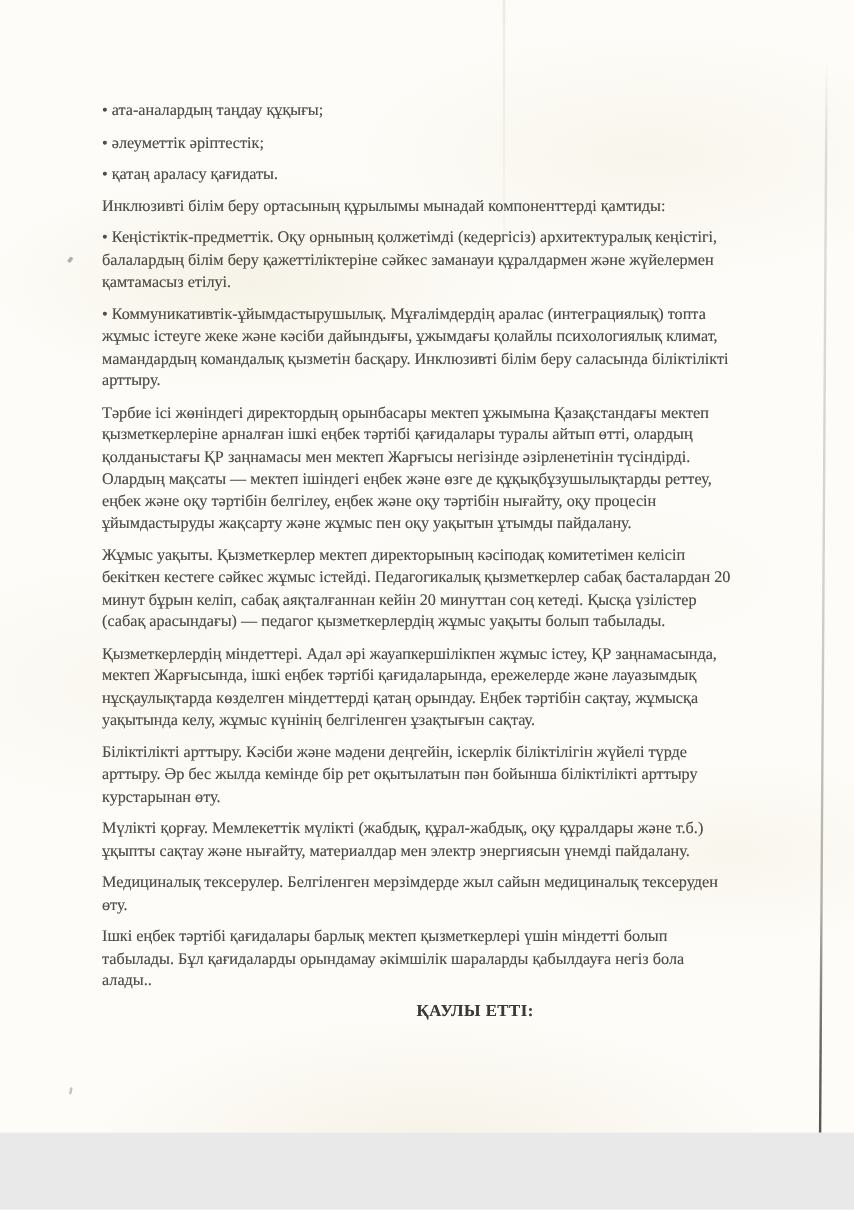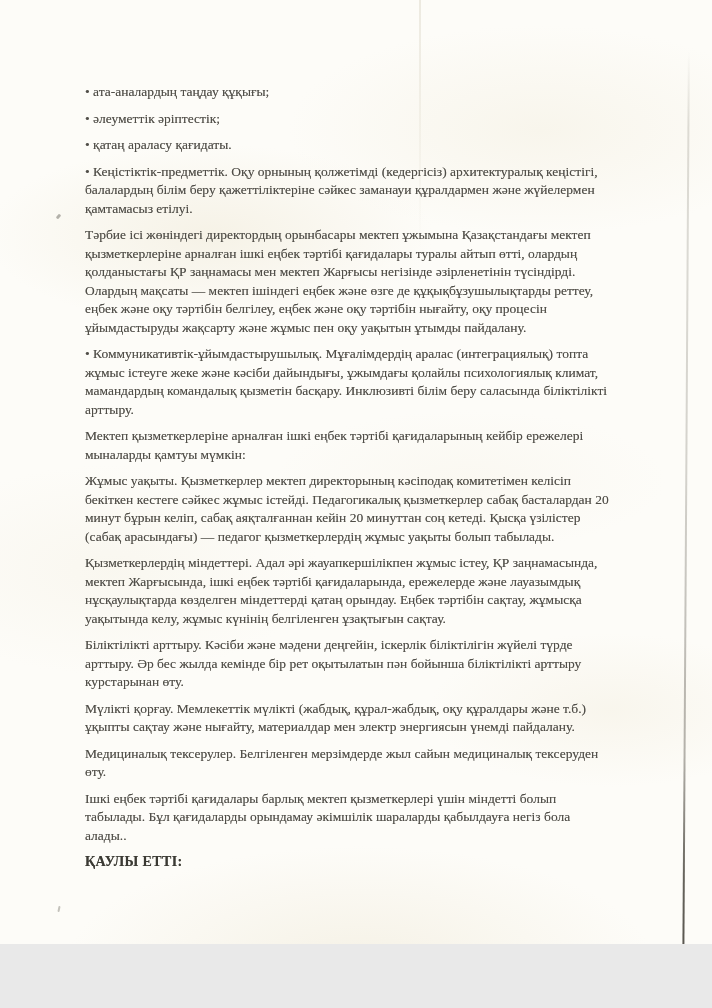--- a/index.html
+++ b/index.html
@@ -41,20 +41,21 @@
     margin: 0 0 8px 0;
     white-space: pre-line;
   }
   .resolution {
     margin-top: 7px;
     font-weight: bold;
     font-size: 14px;
     letter-spacing: 0.4px;
     color: #3b3a34;
     text-shadow: 0 0 0.5px rgba(60,58,52,0.6);
+    text-align: center;
   }
   
   .scan-edge-line {
     position: absolute;
     left: 685px;
     top: 52px;
     width: 2px;
     height: 938px;
     pointer-events: none;
     transform: rotate(0.35deg);
@@ -96,37 +97,36 @@
 </head>
 <body>
 
 <div class="page">
 
   <div class="content">
     <p>• ата-аналардың таңдау құқығы;</p>
     <p>• әлеуметтік әріптестік;</p>
     <p>• қатаң араласу қағидаты.</p>
 
+    <p>Инклюзивті білім беру ортасының құрылымы мынадай компоненттерді қамтиды:</p>
 
     <p>• Кеңістіктік-предметтік. Оқу орнының қолжетімді (кедергісіз) архитектуралық кеңістігі,
 балалардың білім беру қажеттіліктеріне сәйкес заманауи құралдармен және жүйелермен
 қамтамасыз етілуі.</p>
+    <p>• Коммуникативтік-ұйымдастырушылық. Мұғалімдердің аралас (интеграциялық) топта
+жұмыс істеуге жеке және кәсіби дайындығы, ұжымдағы қолайлы психологиялық климат,
+мамандардың командалық қызметін басқару. Инклюзивті білім беру саласында біліктілікті
+арттыру.</p>
+
     <p>Тәрбие ісі жөніндегі директордың орынбасары мектеп ұжымына Қазақстандағы мектеп
 қызметкерлеріне арналған ішкі еңбек тәртібі қағидалары туралы айтып өтті, олардың
 қолданыстағы ҚР заңнамасы мен мектеп Жарғысы негізінде әзірленетінін түсіндірді.
 Олардың мақсаты — мектеп ішіндегі еңбек және өзге де құқықбұзушылықтарды реттеу,
 еңбек және оқу тәртібін белгілеу, еңбек және оқу тәртібін нығайту, оқу процесін
 ұйымдастыруды жақсарту және жұмыс пен оқу уақытын ұтымды пайдалану.</p>
-
-    <p>• Коммуникативтік-ұйымдастырушылық. Мұғалімдердің аралас (интеграциялық) топта
-жұмыс істеуге жеке және кәсіби дайындығы, ұжымдағы қолайлы психологиялық климат,
-мамандардың командалық қызметін басқару. Инклюзивті білім беру саласында біліктілікті
-арттыру.</p>
-    <p>Мектеп қызметкерлеріне арналған ішкі еңбек тәртібі қағидаларының кейбір ережелері
-мыналарды қамтуы мүмкін:</p>
     <p>Жұмыс уақыты. Қызметкерлер мектеп директорының кәсіподақ комитетімен келісіп
 бекіткен кестеге сәйкес жұмыс істейді. Педагогикалық қызметкерлер сабақ басталардан 20
 минут бұрын келіп, сабақ аяқталғаннан кейін 20 минуттан соң кетеді. Қысқа үзілістер
 (сабақ арасындағы) — педагог қызметкерлердің жұмыс уақыты болып табылады.</p>
     <p>Қызметкерлердің міндеттері. Адал әрі жауапкершілікпен жұмыс істеу, ҚР заңнамасында,
 мектеп Жарғысында, ішкі еңбек тәртібі қағидаларында, ережелерде және лауазымдық
 нұсқаулықтарда көзделген міндеттерді қатаң орындау. Еңбек тәртібін сақтау, жұмысқа
 уақытында келу, жұмыс күнінің белгіленген ұзақтығын сақтау.</p>
     <p>Біліктілікті арттыру. Кәсіби және мәдени деңгейін, іскерлік біліктілігін жүйелі түрде
 арттыру. Әр бес жылда кемінде бір рет оқытылатын пән бойынша біліктілікті арттыру

